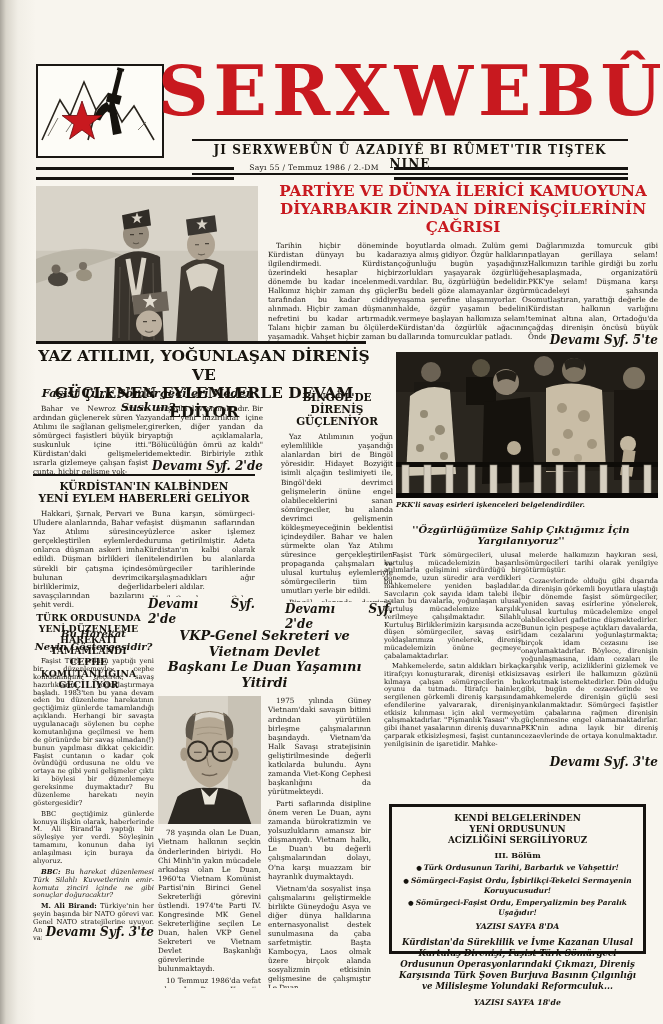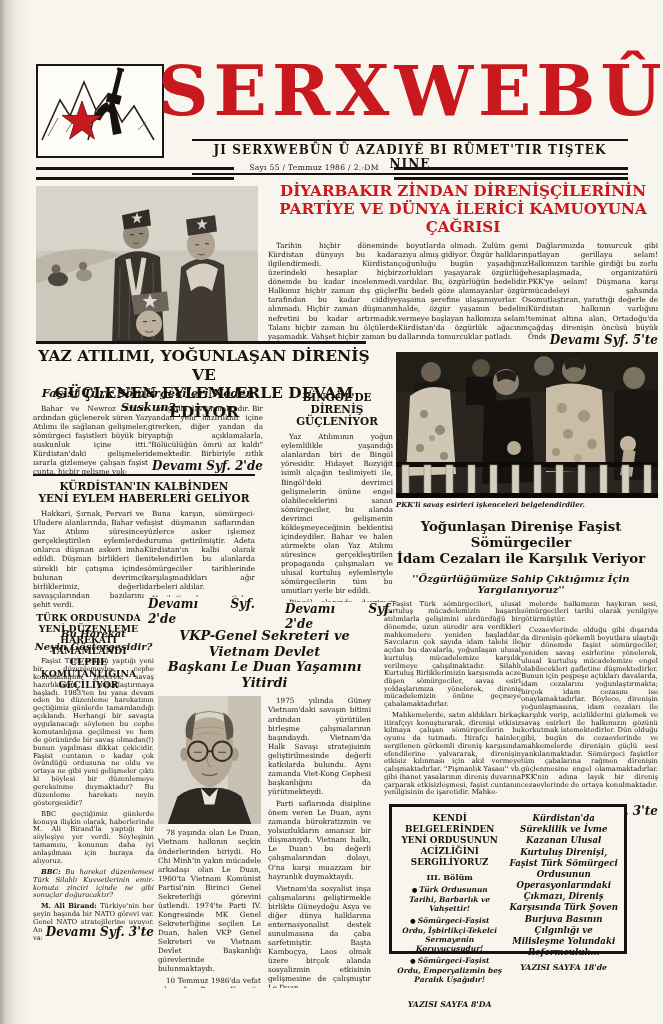--- a/index.html
+++ b/index.html
@@ -63,28 +63,28 @@
   .vkp-hl{font-style:italic;font-weight:bold;text-align:center;font-size:13px;line-height:1.2;}
   .vkp-cols{margin-top:6px;gap:7px;}
   .vkp-cols .col{height:292px;}
   .photo-leduan{width:103px;height:128px;margin-bottom:4px;}
   .idam{left:384px;top:519px;width:274px;}
   .idam-hl{font-weight:bold;text-align:center;font-size:13.3px;line-height:1.22;}
   .idam-sub{font-size:10px;margin-top:5px;}
   .idam-cols{margin-top:6px;}
   .idam-cols .col{height:218px;font-size:6.8px;line-height:1.14;}
   
-  .promo-box{left:389px;top:804px;width:238px;height:150px;border:3px solid #161310;background:#f8f5ee;
-    display:flex;gap:6px;padding:6px 5px;box-sizing:border-box;}
+  .promo-box{left:389px;top:804px;width:257px;height:150px;border:3px solid #161310;background:#f8f5ee;
+    display:flex;gap:6px;padding:6px 5px;box-sizing:border-box;flex-direction:column;}
   .promo-left{flex:1;text-align:center;}
   .promo-title{font-weight:bold;font-size:8.8px;line-height:1.25;}
   .promo-part{font-weight:bold;font-size:8px;margin:4px 0 3px;}
   .promo-bullet{font-style:italic;font-weight:bold;font-size:7.4px;line-height:1.22;margin-bottom:3px;}
   .bullet-dot{font-style:normal;font-size:6.5px;margin-right:2px;}
-  .promo-foot{font-style:italic;font-weight:bold;font-size:7.8px;margin-top:16px;}
+  .promo-foot{font-style:italic;font-weight:bold;font-size:7.8px;margin-top:5px;}
   .promo-right{flex:1.05;text-align:center;font-style:italic;font-weight:bold;font-size:8.6px;line-height:1.3;}
   .promo-right .promo-foot{margin-top:5px;}
 </style>
 </head>
 <body>
 
 <div class="page">
 
   <div class="abs logo-box">
     <svg width="120" height="86" viewBox="0 0 120 86" preserveAspectRatio="none">
@@ -135,22 +135,22 @@
       <path d="M162,67 Q165,69 169,67" stroke="#5c554a" stroke-width="1" fill="none"></path>
       <path d="M96,108 L131,104 L133,123 L98,127 Z" fill="#6d655a"></path>
       <path transform="translate(114,114) scale(1.3)" fill="#e2dcd0" d="M0,-6 L1.5,-1.9 L5.7,-1.9 L2.3,0.7 L3.5,4.9 L0,2.3 L-3.5,4.9 L-2.3,0.7 L-5.7,-1.9 L-1.5,-1.9 Z"></path>
       <ellipse cx="113" cy="136" rx="13" ry="13" fill="#bcb09f"></ellipse>
       <path d="M107,134 L111,134 M116,133 L120,133" stroke="#4a433a" stroke-width="1.2"></path>
       <path d="M109,143 Q113,146 117,143" stroke="#5c554a" stroke-width="1" fill="none"></path>
     </svg>
   </div>
 
   <div class="abs lead-hl">
+    <span style="display:block">PARTİYE VE DÜNYA İLERİCİ KAMUOYUNA</span>
     <span style="display:block">DİYARBAKIR ZİNDAN DİRENİŞÇİLERİNİN</span>
-    <span style="display:block">PARTİYE VE DÜNYA İLERİCİ KAMUOYUNA</span>
     <span style="display:block">ÇAĞRISI</span>
   </div>
   <div class="abs cols lead-cols bt">
     <div class="col clip">
         <p>Tarihin hiçbir döneminde Kürdistan dünyayı bu kadar ilgilendirmedi. Kürdistan üzerindeki hesaplar hiçbir dönemde bu kadar incelenmedi. Halkımız hiçbir zaman dış güçler tarafından bu kadar ciddiye alınmadı. Hiçbir zaman düşmanın nefretini bu kadar artırmadık. Talanı hiçbir zaman bu ölçülerde yaşamadık. Vahşet hiçbir zaman bu</p>
       </div>
     <div class="col clip">
         <p>boyutlarda olmadı. Zulüm gemi azıya almış gidiyor. Özgür halkların çoğunluğu bugün yaşadığınız zorlukları yaşayarak özgürlüğe vardılar. Bu, özgürlüğün bedelidir. Bu bedeli göze alamayanlar özgür yaşama şerefine ulaşamıyorlar. O halde, özgür yaşamın bedelini vermeye başlayan halkımıza selam! Kürdistan'da özgürlük ağacının dallarında tomurcuklar patladı.</p>
       </div>
     <div class="col clip">
@@ -311,24 +311,20 @@
       <div class="col clip">
         <p>1975 yılında Güney Vietnam'daki savaşın bitimi ardından yürütülen birleşme çalışmalarının başındaydı. Vietnam'da Halk Savaşı stratejisinin geliştirilmesinde değerli katkılarda bulundu. Aynı zamanda Viet-Kong Cephesi başkanlığını da yürütmekteydi.</p>
         <p>Parti saflarında disipline önem veren Le Duan, aynı zamanda bürokratizmin ve yolsuzlukların amansız bir düşmanıydı. Vietnam halkı, Le Duan'ı bu değerli çalışmalarından dolayı, O'na karşı muazzam bir hayranlık duymaktaydı.</p>
         <p>Vietnam'da sosyalist inşa çalışmalarını geliştirmekle birlikte Güneydoğu Asya ve diğer dünya halklarına enternasyonalist destek sunulmasına da çaba sarfetmiştir. Başta Kamboçya, Laos olmak üzere birçok alanda sosyalizmin etkisinin gelişmesine de çalışmıştır Le Duan.</p>
 
       </div>
     </div>
   </div>
 
   <div class="abs idam">
-    <div class="idam-hl">
-      <span style="display:block">Yoğunlaşan Direnişe Faşist Sömürgeciler</span>
-      <span style="display:block">İdam Cezaları ile Karşılık Veriyor</span>
-    </div>
     <div class="sub-ital idam-sub">''Özgürlüğümüze Sahip Çıktığımız İçin Yargılanıyoruz''</div>
     <div class="cols idam-cols bt">
       <div class="col clip">
         <p>Faşist Türk sömürgecileri, ulusal kurtuluş mücadelemizin başarılı atılımlarla gelişimini sürdürdüğü bir dönemde, uzun süredir ara verdikleri mahkemelere yeniden başladılar. Savcıların çok sayıda idam talebi ile açılan bu davalarla, yoğunlaşan ulusal kurtuluş mücadelemize karşılık verilmeye çalışılmaktadır. Silahlı Kurtuluş Birliklerimizin karşısında acze düşen sömürgeciler, savaş esiri yoldaşlarımıza yönelerek, direniş mücadelemizin önüne geçmeye çabalamaktadırlar.</p>
         <p>Mahkemelerde, satın aldıkları birkaç itirafçıyı konuşturarak, direnişi etkisiz kılmaya çalışan sömürgecilerin bu oyunu da tutmadı. İtirafçı hainler, sergilenen görkemli direniş karşısında efendilerine yalvararak, direnişin etkisiz kılınması için akıl vermeye çalışmaktadırlar. ''Pişmanlık Yasası'' vb. gibi ihanet yasalarının direniş duvarına çarparak etkisizleşmesi, faşist cuntanın yenilgisinin de işaretidir. Mahke-</p>
       </div>
       <div class="col clip">
         <p>melerde halkımızın haykıran sesi, sömürgecileri tarihi olarak yenilgiye götürmüştür.</p>
         <p>Cezaevlerinde olduğu gibi dışarıda da direnişin görkemli boyutlara ulaştığı bir dönemde faşist sömürgeciler, yeniden savaş esirlerine yönelerek, ulusal kurtuluş mücadelemize engel olabilecekleri gafletine düşmektedirler. Bunun için peşpeşe açtıkları davalarda, idam cezalarını yoğunlaştırmakta; birçok idam cezasını ise onaylamaktadırlar. Böylece, direnişin yoğunlaşmasına, idam cezaları ile karşılık verip, acizliklerini gizlemek ve savaş esirleri ile halkımızın gözünü korkutmak istemektedirler. Dün olduğu gibi, bugün de cezaevlerinde ve mahkemelerde direnişin güçlü sesi yankılanmaktadır. Sömürgeci faşistler tüm çabalarına rağmen direnişin güçlenmesine engel olamamaktadırlar. PKK'nin adına layık bir direniş cezaevlerinde de ortaya konulmaktadır.</p>
         <span class="cont">Devamı Syf. 3'te</span>

